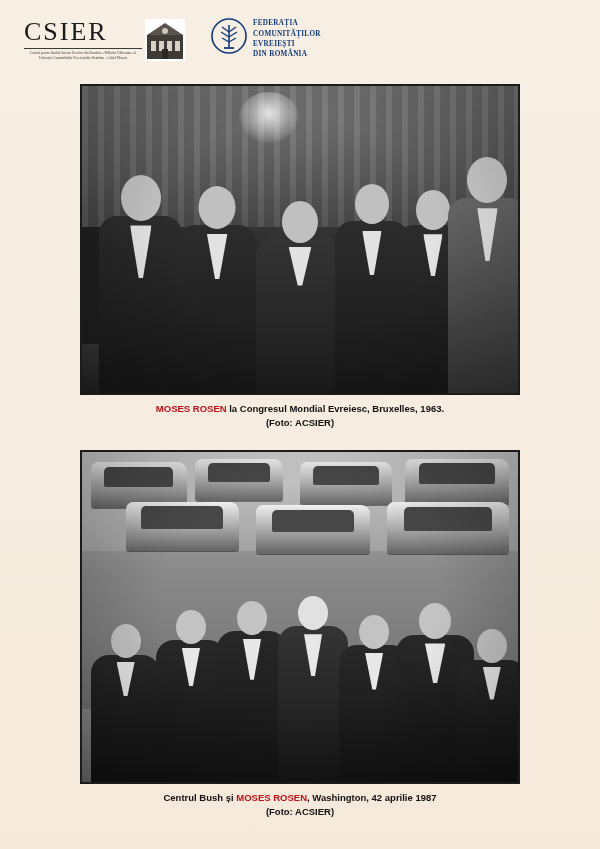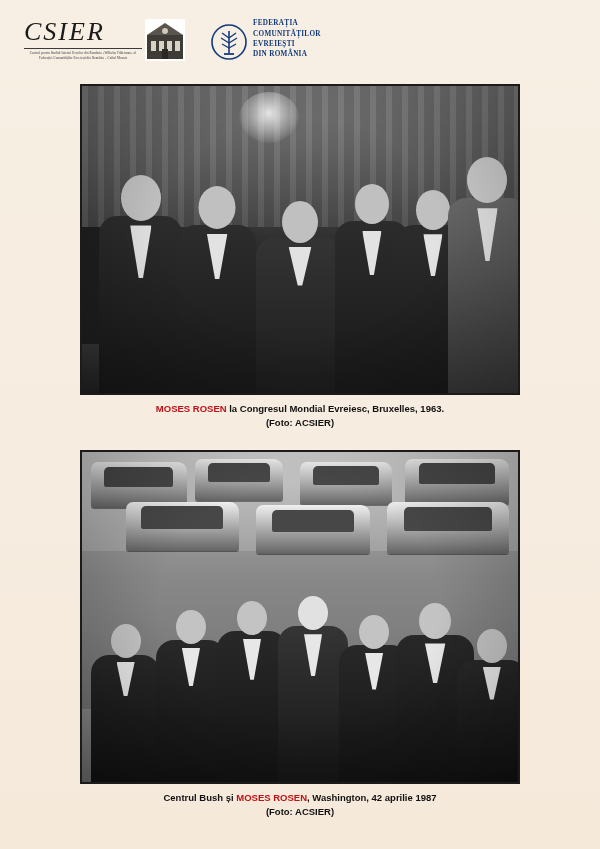--- a/index.html
+++ b/index.html
@@ -55,21 +55,20 @@
     flex-direction: column;
     align-items: flex-start;
   }
   .csier-word {
     font-family: "Liberation Serif", serif;
     font-size: 26px;
     font-weight: normal;
     letter-spacing: 2px;
     color: #1a1a1a;
     line-height: 1;
-    font-style: italic;
   }
   .csier-rule {
     width: 118px;
     height: 1px;
     background: #3a3a3a;
     margin: 3px 0 2px 0;
   }
   .csier-sub {
     font-family: "Liberation Serif", serif;
     font-size: 3.2px;
@@ -83,21 +82,21 @@
     width: 40px;
     height: 42px;
     margin-left: 3px;
     position: relative;
     overflow: hidden;
   }
 
   
   .logo-fed {
     display: flex;
-    align-items: flex-end;
+    align-items: flex-start;
     padding-top: 2px;
   }
   .fed-emblem {
     width: 36px;
     height: 36px;
     margin-right: 6px;
     flex: none;
   }
   .fed-text {
     font-family: "Liberation Serif", serif;

